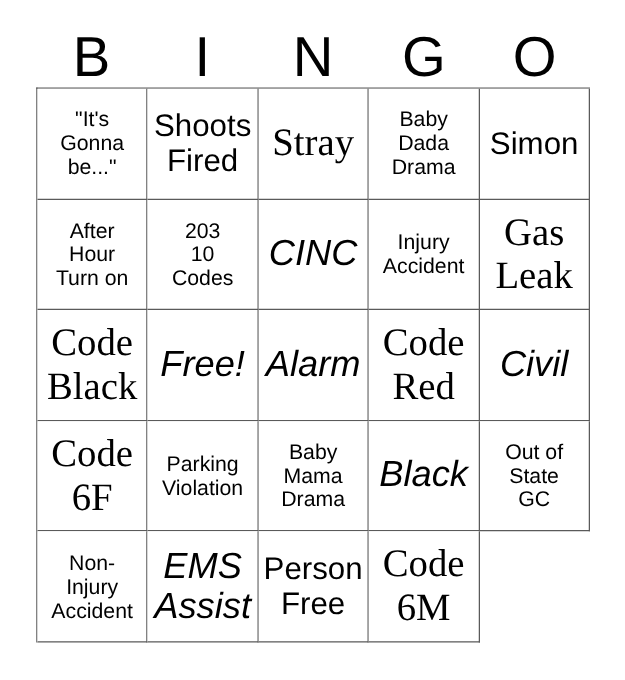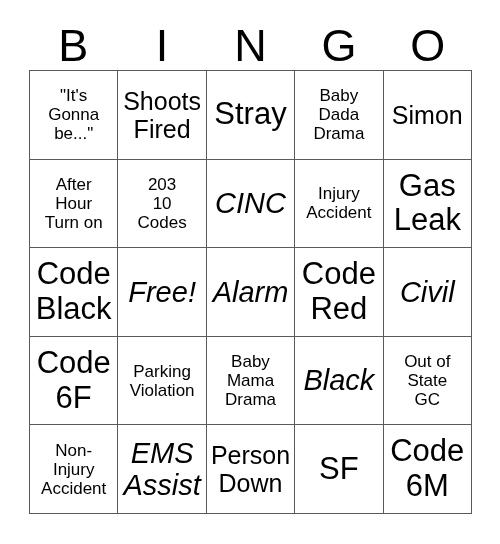--- a/index.html
+++ b/index.html
@@ -64,21 +64,21 @@
     overflow: hidden;
     background: #ffffff;
   }
   .cell-text {
     display: block;
     width: 100%;
     line-height: 1.12;
     white-space: pre-line;
     word-break: break-word;
   }
-  .fs-xl { font-size: 31px; }
+  .fs-xl { font-size: 31px; font-family: Liberation Serif, serif; }
   .fs-lg { font-size: 29px; font-style: italic; }
   .fs-md { font-size: 25px; }
   .fs-sm { font-size: 17px; }
   .fs-xs { font-size: 17px; }
 </style>
 </head>
 <body>
 
 <div id="card">
 
@@ -178,24 +178,21 @@
         <span class="cell-text fs-xs">Non-
 Injury
 Accident</span>
       </div>
     <div class="cell">
         <span class="cell-text fs-lg">EMS
 Assist</span>
       </div>
     <div class="cell">
         <span class="cell-text fs-md">Person
-Down</span>
-      </div>
-    <div class="cell">
-        <span class="cell-text fs-xl">SF</span>
+Free</span>
       </div>
     <div class="cell">
         <span class="cell-text fs-xl">Code
 6M</span>
       </div>
   </div>
 
 </div>
 
 </body></html>

